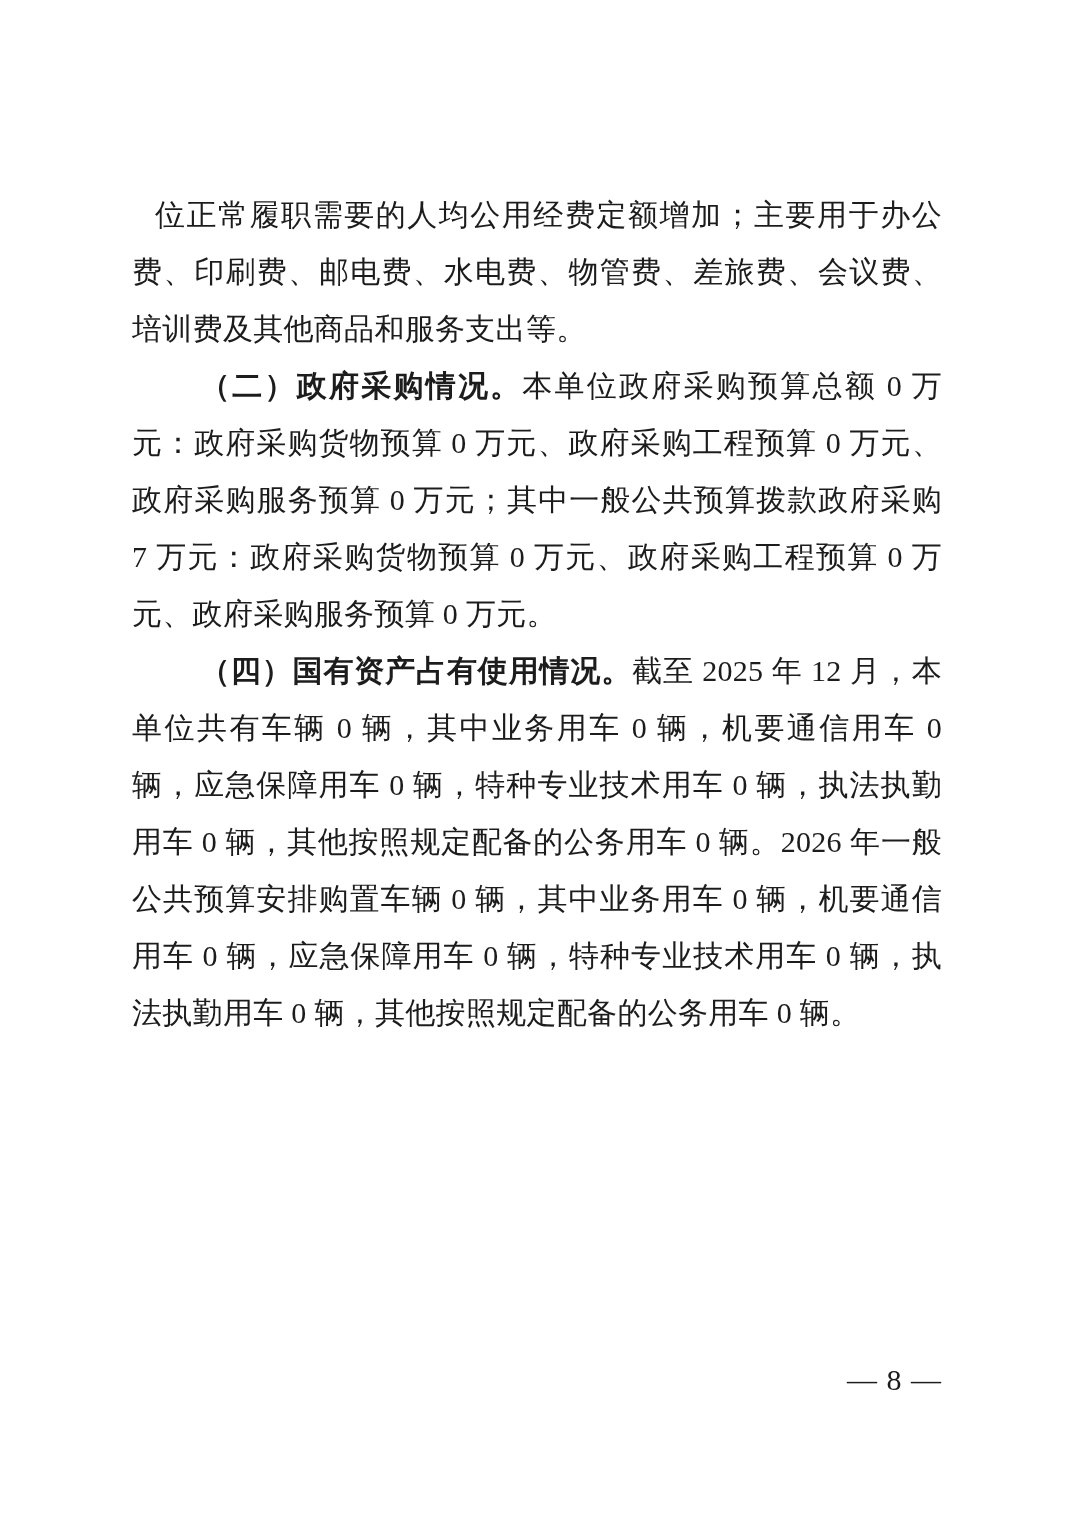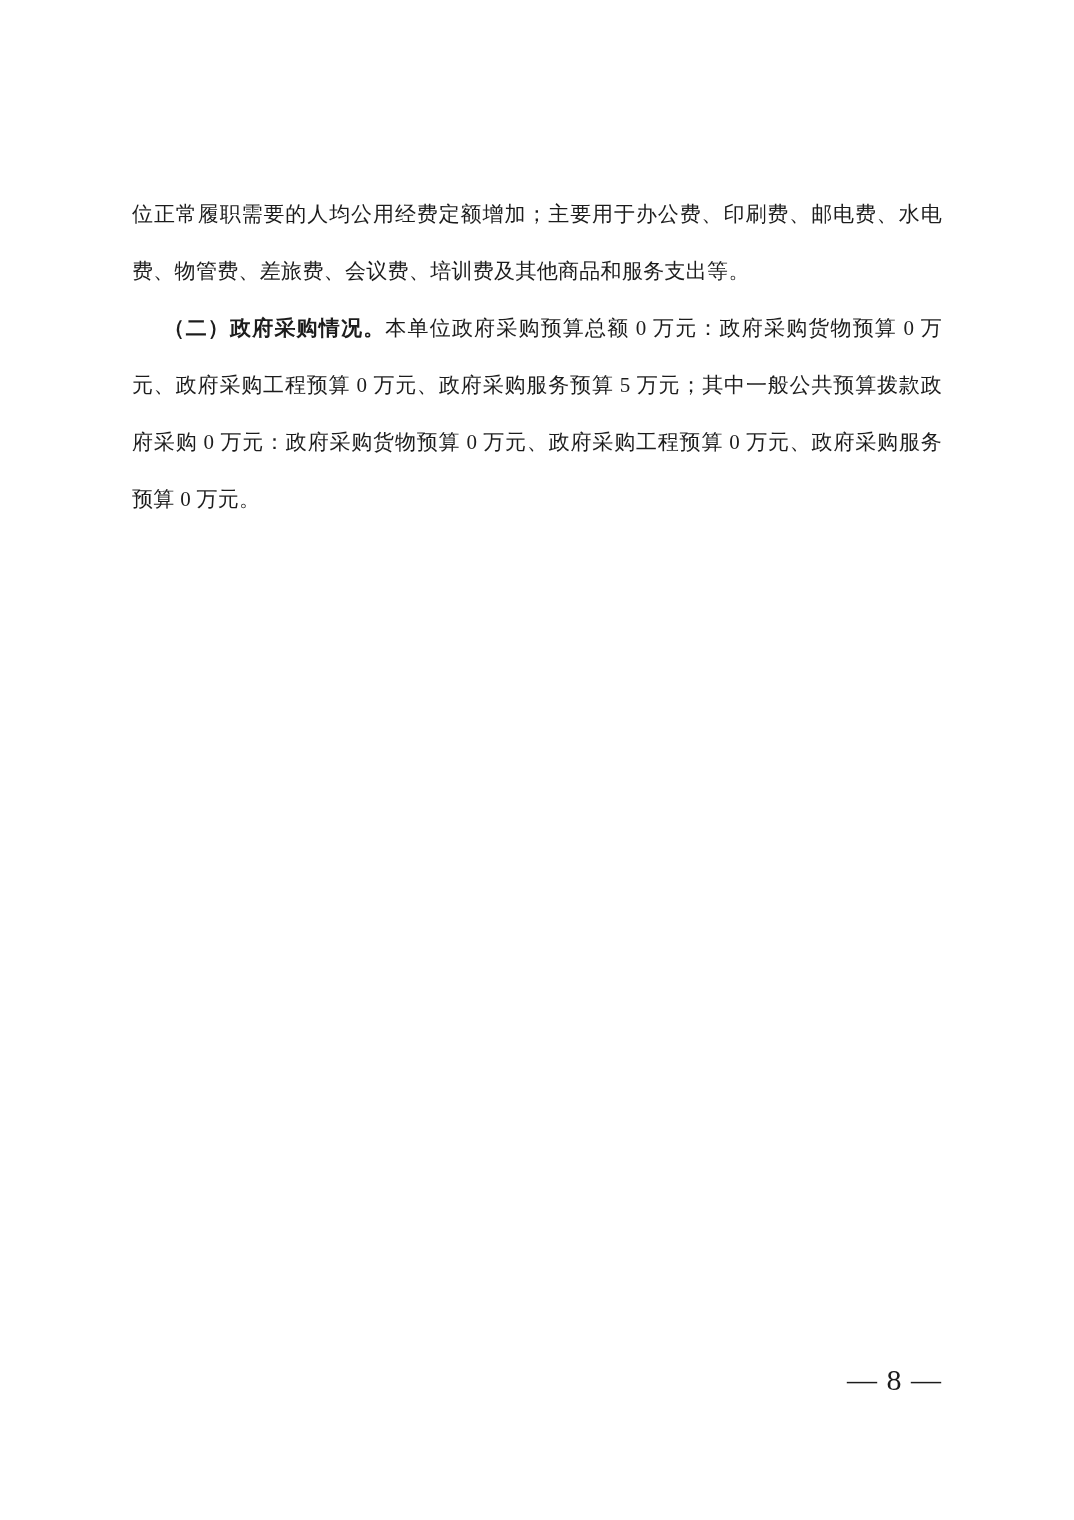--- a/index.html
+++ b/index.html
@@ -16,32 +16,33 @@
     padding: 186px 132px 0 132px;
     font-family: "Liberation Serif", "DejaVu Serif", serif;
     color: #1c1c1c;
     overflow: hidden;
   }
   .content {
     width: 810px;
   }
   .content p {
     margin: 0;
-    font-size: 21px;
+    font-size: 30px;
     line-height: 57px;
     text-align: justify;
     text-justify: inter-character;
     word-break: break-all;
     letter-spacing: 0.3px;
   }
   .content p.indent {
     text-indent: 1.5em;
   }
   .section-heading {
     font-weight: bold;
+    margin-left: 23px;
   }
   .page-footer {
     position: absolute;
     right: 132px;
     bottom: 122px;
     font-size: 30px;
     line-height: 36px;
     color: #1c1c1c;
     letter-spacing: 1px;
   }
@@ -50,24 +51,27 @@
 <body>
 
 <div class="page">
   <div class="content">
 
     <p>
       <span class="section-heading"></span><span>位正常履职需要的人均公用经费定额增加；主要用于办公费、印刷费、邮电费、水电费、物管费、差旅费、会议费、培训费及其他商品和服务支出等。</span>
     </p>
 
     <p class="indent">
-      <span class="section-heading">（二）政府采购情况。</span><span>本单位政府采购预算总额 0 万元：政府采购货物预算 0 万元、政府采购工程预算 0 万元、政府采购服务预算 5 万元；其中一般公共预算拨款政府采购 0 万元：政府采购货物预算 0 万元、政府采购工程预算 0 万元、政府采购服务预算 0 万元。</span>
+      <span class="section-heading">（二）政府采购情况。</span><span>本单位政府采购预算总额 0 万元：政府采购货物预算 0 万元、政府采购工程预算 0 万元、政府采购服务预算 0 万元；其中一般公共预算拨款政府采购 7 万元：政府采购货物预算 0 万元、政府采购工程预算 0 万元、政府采购服务预算 0 万元。</span>
     </p>
 
 
+    <p class="indent">
+      <span class="section-heading">（四）国有资产占有使用情况。</span><span>截至 2025 年 12 月，本单位共有车辆 0 辆，其中业务用车 0 辆，机要通信用车 0 辆，应急保障用车 0 辆，特种专业技术用车 0 辆，执法执勤用车 0 辆，其他按照规定配备的公务用车 0 辆。2026 年一般公共预算安排购置车辆 0 辆，其中业务用车 0 辆，机要通信用车 0 辆，应急保障用车 0 辆，特种专业技术用车 0 辆，执法执勤用车 0 辆，其他按照规定配备的公务用车 0 辆。</span>
+    </p>
 
 
   </div>
 
   <div class="page-footer">
     <span>— 8 —</span>
   </div>
 </div>
 
 </body></html>

